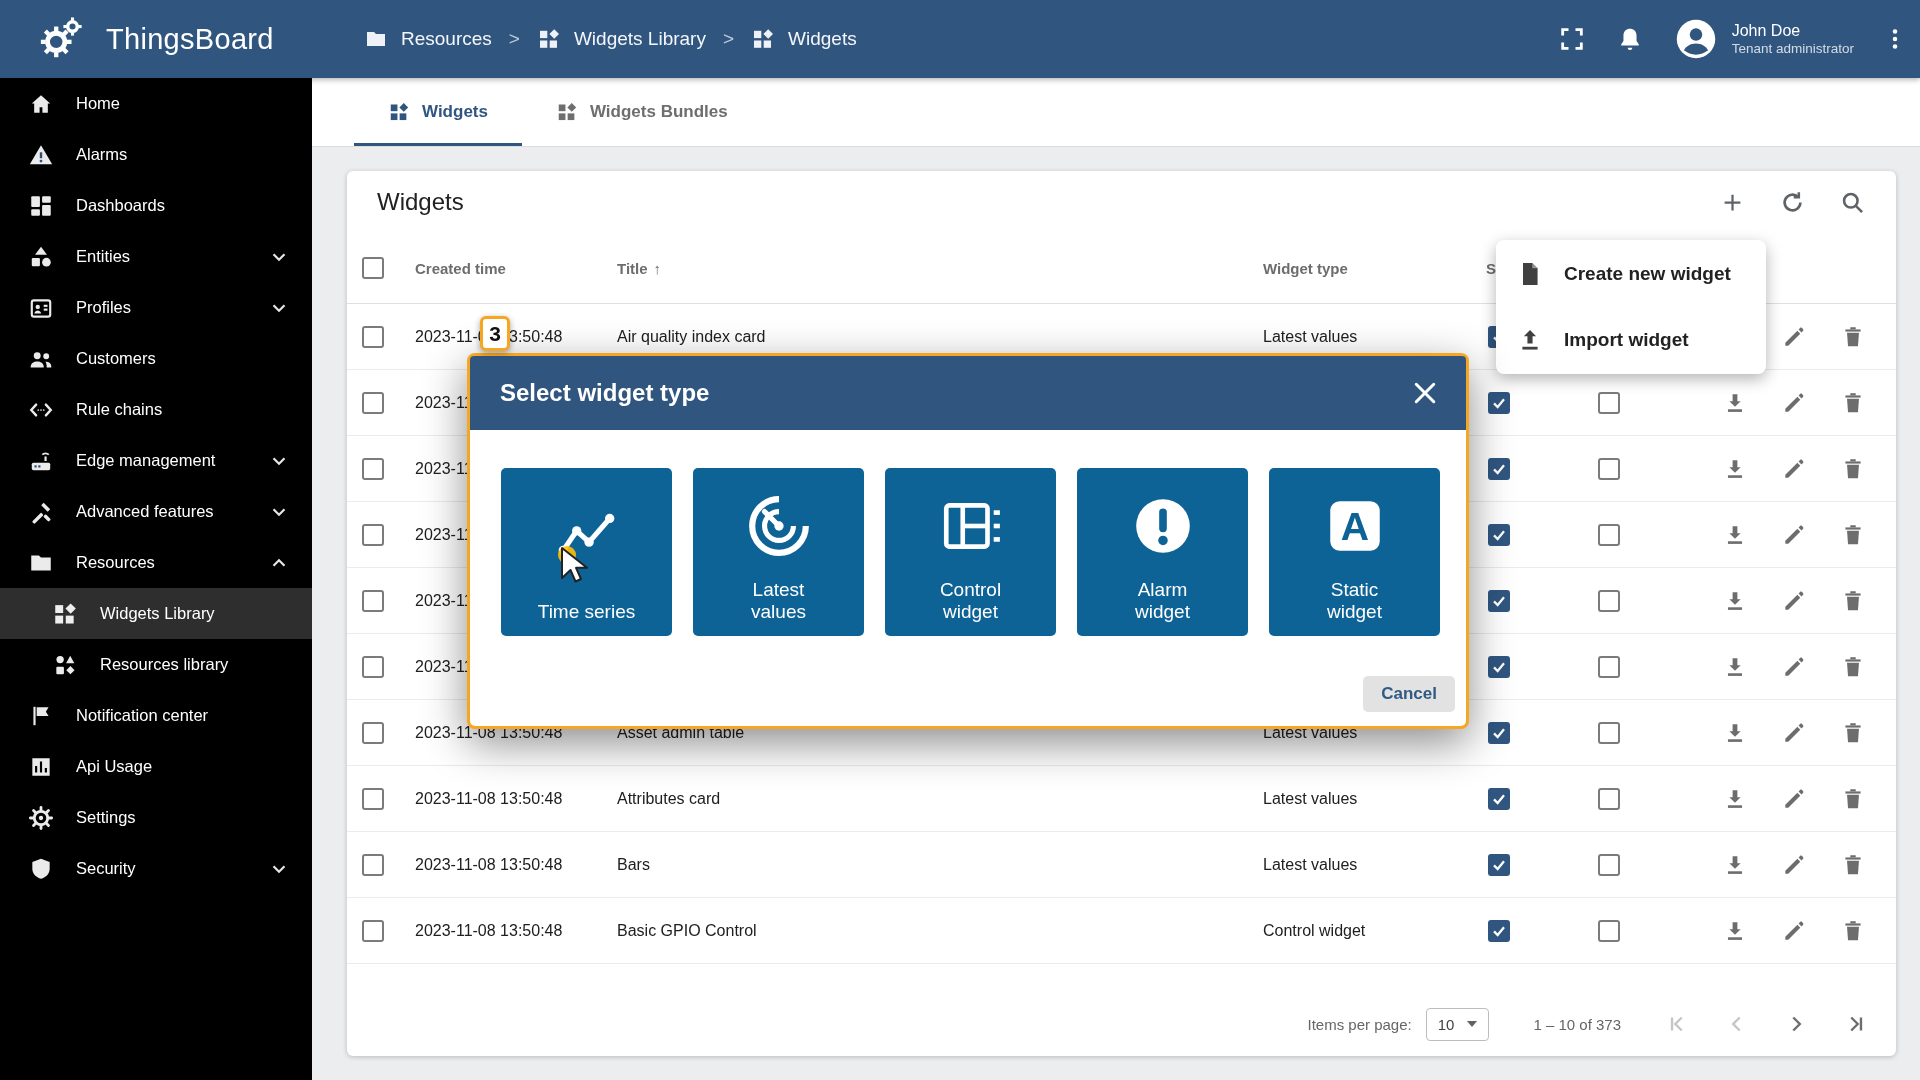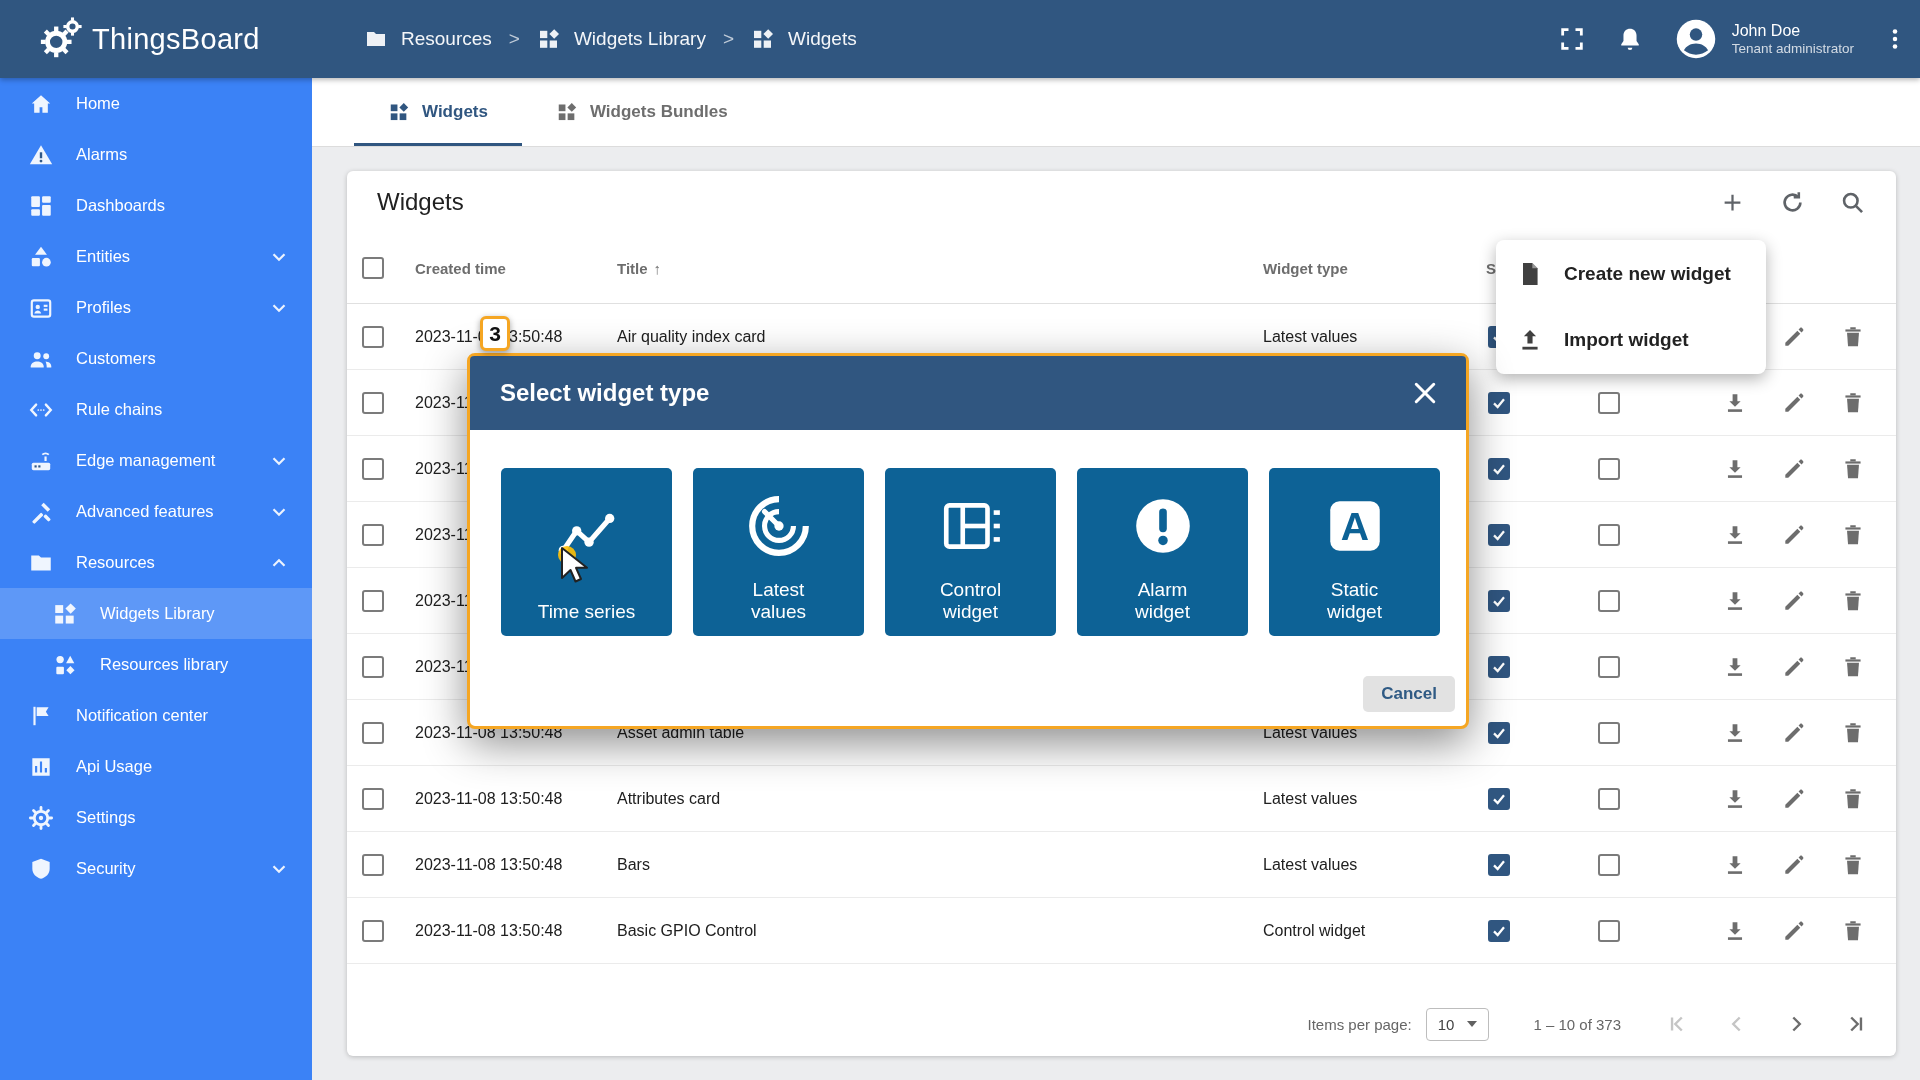--- a/index.html
+++ b/index.html
@@ -3,36 +3,36 @@
 <meta charset="utf-8">
 <style>
   html,body{margin:0;padding:0;background:#d8dadd;}
   .screen{position:relative;width:1920px;height:1080px;overflow:hidden;background:#ecedef;
           font-family:"Liberation Sans",sans-serif;-webkit-font-smoothing:antialiased;}
   svg{display:block}
 
   
   .topbar{position:absolute;left:0;top:0;width:100%;height:78px;background:#305680;color:#fff;
           display:flex;align-items:center;z-index:20;box-shadow:0 2px 5px rgba(0,0,0,.28);}
-  .logo{display:flex;align-items:center;gap:8px;padding-left:38px;width:312px;box-sizing:border-box;flex:none;}
+  .logo{display:flex;align-items:center;gap:22px;padding-left:38px;width:312px;box-sizing:border-box;flex:none;}
   .logo-text{font-size:29px;letter-spacing:.3px;color:#fff;}
   .breadcrumb{display:flex;align-items:center;gap:13px;font-size:19px;margin-left:52px;color:rgba(255,255,255,.95);}
   .bc-sep{color:rgba(255,255,255,.7);font-size:19px;margin:0 4px;}
   .bc-icon{width:24px;height:24px;color:#fff;opacity:.92;}
   .topbar-right{margin-left:auto;display:flex;align-items:center;padding-right:12px;}
   .tb-btn{width:28px;height:28px;color:#fff;cursor:pointer;flex:none;}
   .tb-gap{width:30px;flex:none;}
   .avatar{width:44px;height:44px;flex:none;cursor:pointer;}
   .user-block{margin-left:14px;line-height:1.25;cursor:pointer;}
   .user-name{font-size:16px;color:#fff;}
   .user-role{font-size:13.5px;color:rgba(255,255,255,.78);}
   .kebab{margin-left:28px;width:26px;height:26px;color:#fff;cursor:pointer;}
 
   
-  .sidebar{position:absolute;left:0;top:78px;width:312px;bottom:0;background:#3b82f6;z-index:10;
+  .sidebar{position:absolute;left:0;top:78px;width:312px;bottom:0;background:#000000;z-index:10;
            display:flex;flex-direction:column;}
   .side-item{height:51px;flex:none;display:flex;align-items:center;gap:22px;padding:0 22px 0 28px;
              color:#fff;font-size:16.5px;cursor:pointer;box-sizing:border-box;}
   .side-item.child{padding-left:52px;}
   .side-item.active{background:rgba(255,255,255,.18);}
   .sic{width:26px;height:26px;flex:none;color:#fff;opacity:.92;}
   .side-lbl{flex:1;white-space:nowrap;overflow:hidden;}
   .chev{width:22px;height:22px;flex:none;color:#fff;opacity:.9;}
   .chev.up{transform:rotate(180deg);}
 

